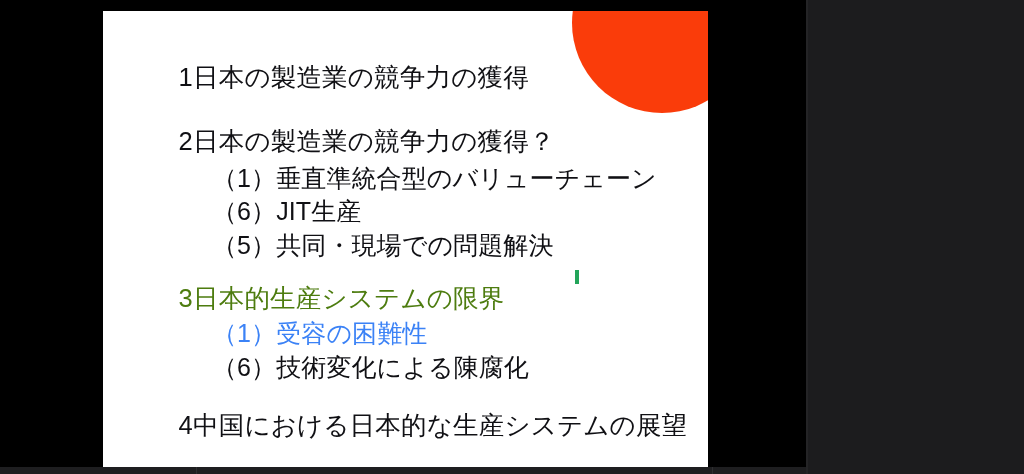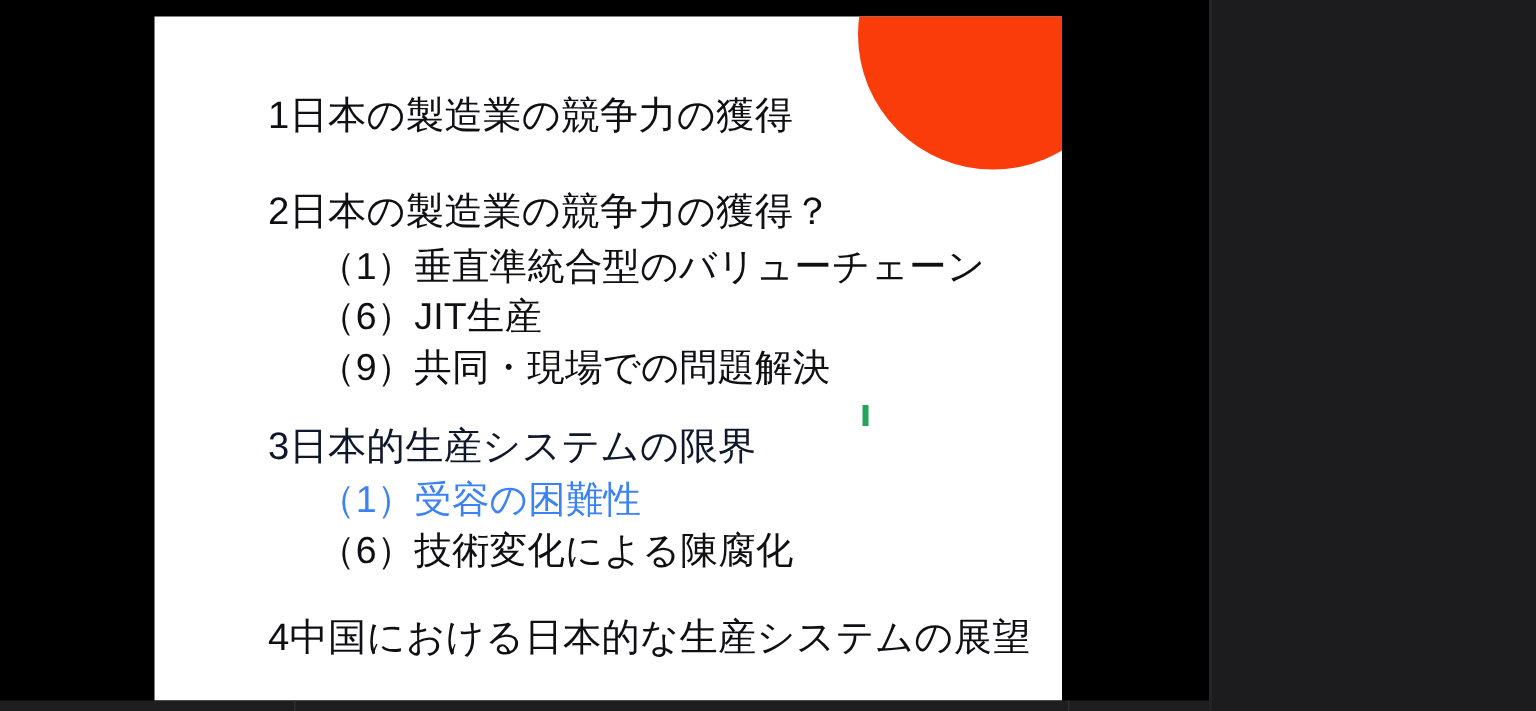--- a/index.html
+++ b/index.html
@@ -114,21 +114,21 @@
   }
   .lvl1 .num {
     display: inline-block;
     width: 33px;
   }
   .lvl2 {
     left: 109px;
     font-size: 25px;
     letter-spacing: 0.1px;
   }
-  .accent-blue  { color: #0f172a; }
+  .accent-blue  { color: #4d7c0f; }
   .accent-green { color: #3b82f6; }
 
   #green-caret {
     position: absolute;
     left: 472px;
     top: 259px;
     width: 4px;
     height: 14px;
     background: #23a55a;
   }
@@ -148,21 +148,21 @@
         <div class="slide-line lvl1" style="top:54px">
           <span class="num">1</span><span>日本の製造業の競争力の獲得</span>
         </div>
 
         <div class="slide-line lvl1" style="top:118px">
           <span class="num">2</span><span>日本の製造業の競争力の獲得？</span>
         </div>
 
         <div class="slide-line lvl2" style="top:155px">（1）垂直準統合型のバリューチェーン</div>
         <div class="slide-line lvl2" style="top:188px">（6）JIT生産</div>
-        <div class="slide-line lvl2" style="top:222px">（9）共同・現場での問題解決</div>
+        <div class="slide-line lvl2" style="top:222px">（5）共同・現場での問題解決</div>
 
         <div class="slide-line lvl1 accent-blue" style="top:275px">
           <span class="num">3</span><span>日本的生産システムの限界</span>
         </div>
 
         <div class="slide-line lvl2 accent-green" style="top:310px">（1）受容の困難性</div>
         <div class="slide-line lvl2" style="top:344px">（6）技術変化による陳腐化</div>
 
         <div class="slide-line lvl1" style="top:402px">
           <span class="num">4</span><span>中国における日本的な生産システムの展望</span>

